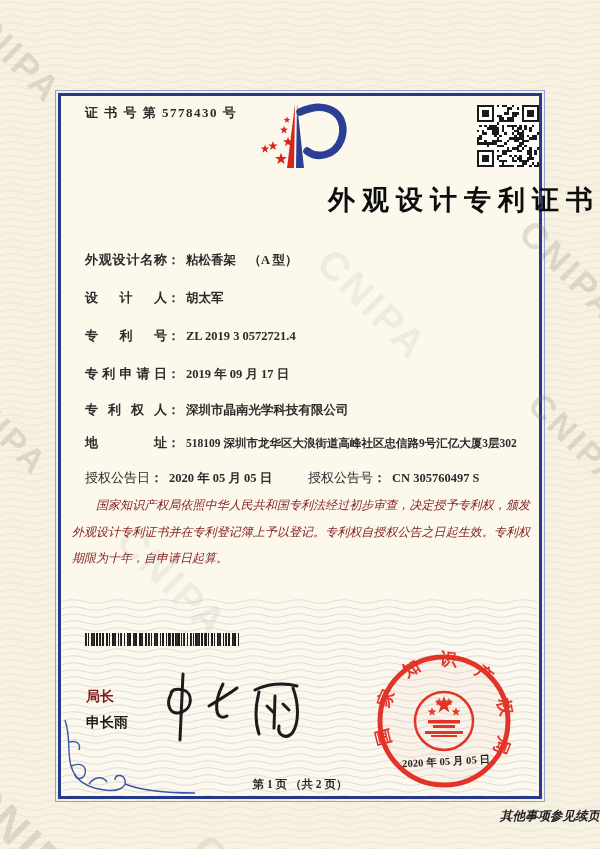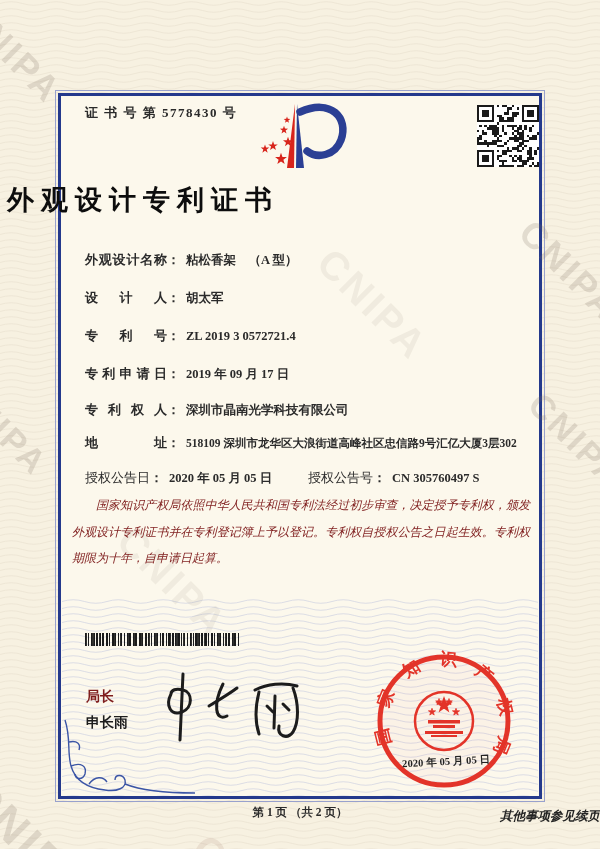--- a/index.html
+++ b/index.html
@@ -24,21 +24,21 @@
   #band{left:62px;top:598px;z-index:2;opacity:.55}
 
   
   .wm{font-family:"Liberation Sans","DejaVu Sans",sans-serif;font-weight:700;
       transform:rotate(45deg);transform-origin:left top;
       color:rgba(125,112,95,.20);letter-spacing:3px;z-index:2;white-space:nowrap}
   .wm.in{color:rgba(140,125,105,.10);z-index:2}
 
   .z3{z-index:3}
   .cert-no{left:85px;top:104px;font-size:13px;font-weight:700;letter-spacing:1.5px;color:#2b2b2b}
-  .title{left:0;width:600px;top:182px;text-align:left;font-size:27px;font-weight:700;
+  .title{left:0;width:600px;top:182px;text-align:right;font-size:27px;font-weight:700;
          letter-spacing:7px;text-indent:7px;color:#0d0d0d}
 
   .fieldrow{left:85px;white-space:nowrap}
   .flabel{display:inline-block;width:82px;text-align:justify;text-align-last:justify;
           font-weight:700;font-size:13px;vertical-align:bottom;color:#2b2b2b}
   .fcolon{font-weight:700;font-size:13px;color:#2b2b2b}
   .fvalue{font-size:12.5px;font-weight:700;margin-left:6px;color:#2b2b2b}
   .fvalue.small{font-size:11.5px}
   .grant2{position:absolute;left:223px;top:0;white-space:nowrap}
   .glabel{font-weight:400;font-size:13px;color:#2b2b2b}
@@ -49,21 +49,21 @@
 
   .barcode{left:85px;top:633px;width:154px;height:13px;
     background-image:
       repeating-linear-gradient(90deg,#1b1b1b 0 1.5px,transparent 1.5px 3px),
       repeating-linear-gradient(90deg,#1b1b1b 0 1px,transparent 1px 5.5px),
       repeating-linear-gradient(90deg,rgba(0,0,0,.8) 0 2px,transparent 2px 7px);}
 
   .signoff-title{left:86px;top:688px;font-size:14px;font-weight:700;color:#7f1d1d}
   .signoff-name{left:86px;top:714px;font-size:14px;font-weight:700;color:#1d1d1d}
 
-  .page-note{left:0;width:600px;top:805px;text-align:center;font-size:11.5px;font-weight:600;color:#2b2b2b}
+  .page-note{left:0;width:600px;top:777px;text-align:center;font-size:11.5px;font-weight:600;color:#2b2b2b}
   .footer-note{left:0;width:600px;top:808px;text-align:right;font-size:12.5px;font-weight:700;
                font-style:italic;color:#242424;z-index:2}
 
   .seal{left:373px;top:650px;z-index:4;opacity:.93}
   .signature{left:155px;top:668px;z-index:3}
   .ornament{left:61px;top:718px;z-index:2}
   .logo{left:243px;top:96px;z-index:3}
   .qr{left:477px;top:105px;z-index:3}
 </style>
 </head>

